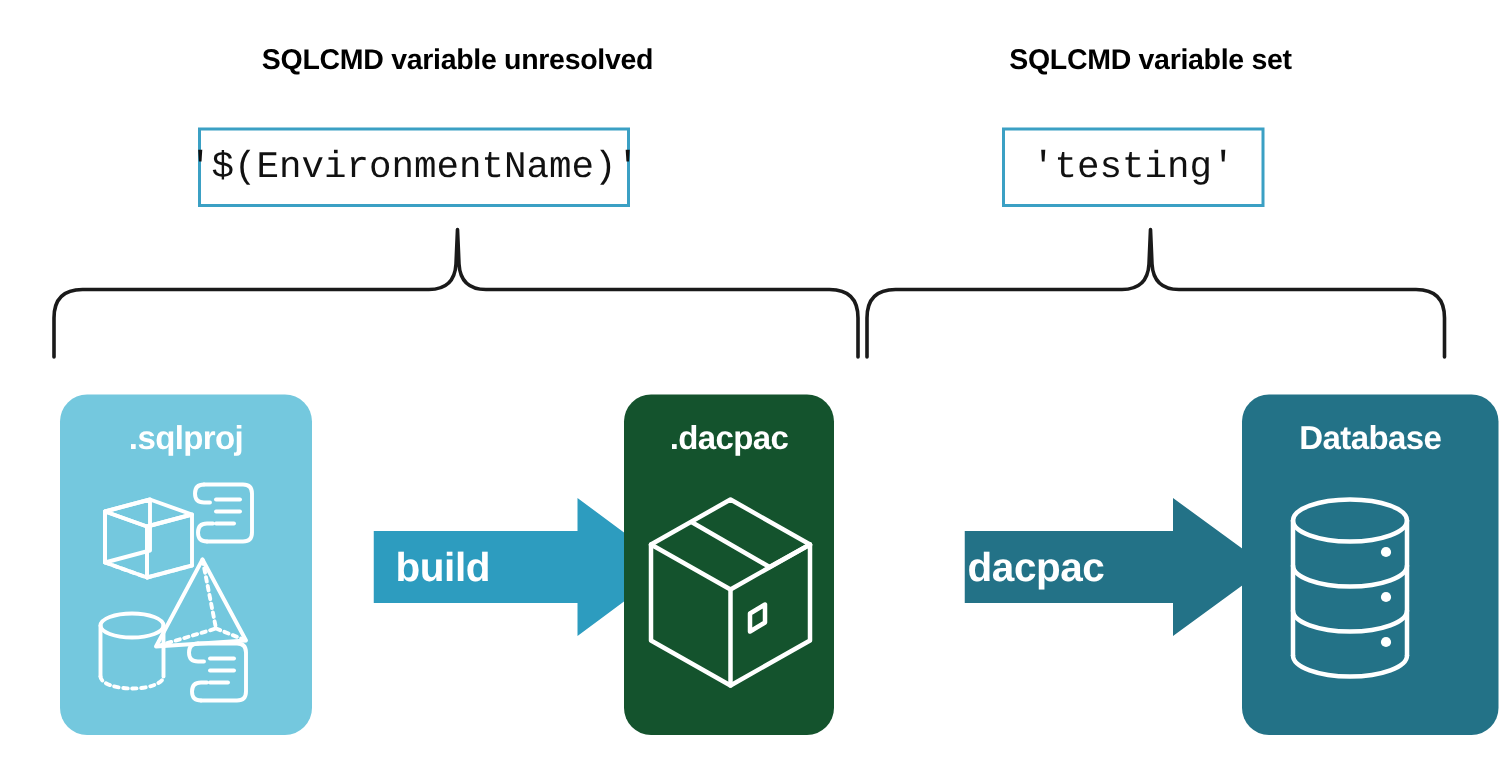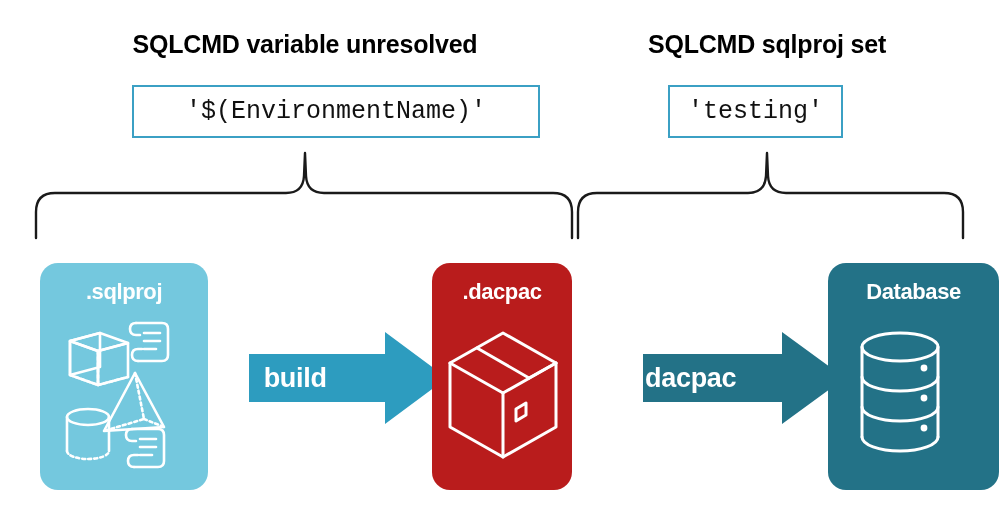--- a/index.html
+++ b/index.html
@@ -19,21 +19,21 @@
     left: 0; top: 0;
     width: 1000px;
     height: 522px;
   }
 
   
   .heading {
     position: absolute;
     font-family: "Liberation Sans", sans-serif;
     font-weight: bold;
-    font-size: 25px;
+    font-size: 19px;
     color: #000000;
     text-align: center;
     letter-spacing: -0.2px;
     white-space: nowrap;
   }
   #heading-left  { left: 125px; top: 30px; width: 360px; }
   #heading-right { left: 617px; top: 30px; width: 300px; }
 
   
   .codebox {
@@ -42,41 +42,41 @@
     border: 2px solid #3ba0c4;
     background: #ffffff;
     display: flex;
     align-items: center;
     justify-content: center;
     font-family: "Liberation Mono", monospace;
     font-size: 25px;
     color: #111111;
     white-space: nowrap;
   }
-  #codebox-left  { left: 132px; top: 85px; width: 408px; height: 53px; }
+  #codebox-left  { left: 132px; top: 85px; width: 288px; height: 53px; }
   #codebox-right { left: 668px; top: 85px; width: 175px; height: 53px; }
 
   
   #braces {
     position: absolute;
     left: 0; top: 0;
     width: 1000px; height: 522px;
     pointer-events: none;
   }
 
   
   .stagebox {
     position: absolute;
     border-radius: 18px;
     top: 263px;
     height: 227px;
     padding-left: 26px;
   }
   #box-sqlproj  { left: 40px;  width: 142px; background: #74c8de; }
-  #box-dacpac   { left: 432px; width: 114px; background: #b91c1c; }
+  #box-dacpac   { left: 416px; width: 114px; background: #14532d; }
   #box-database { left: 818px; width: 145px; background: #237287; margin-left: 10px; }
 
   .stagebox-label {
     position: absolute;
     top: 16px;
     left: 0;
     width: 100%;
     text-align: center;
     color: #ffffff;
     font-family: "Liberation Sans", sans-serif;
@@ -120,21 +120,21 @@
     white-space: nowrap;
   }
 </style>
 </head>
 <body>
 
 <div id="stage">
 
   <div class="heading" id="heading-left">SQLCMD variable unresolved</div>
 
-  <div class="heading" id="heading-right">SQLCMD sqlproj set</div>
+  <div class="heading" id="heading-right">SQLCMD variable set</div>
 
   <div class="codebox" id="codebox-left">'$(EnvironmentName)'</div>
 
   <div class="codebox" id="codebox-right">'testing'</div>
 
   <svg id="braces" viewBox="0 0 1000 522">
 
     <path d="M 36,238
              L 36,212
              Q 36,193 55,193

